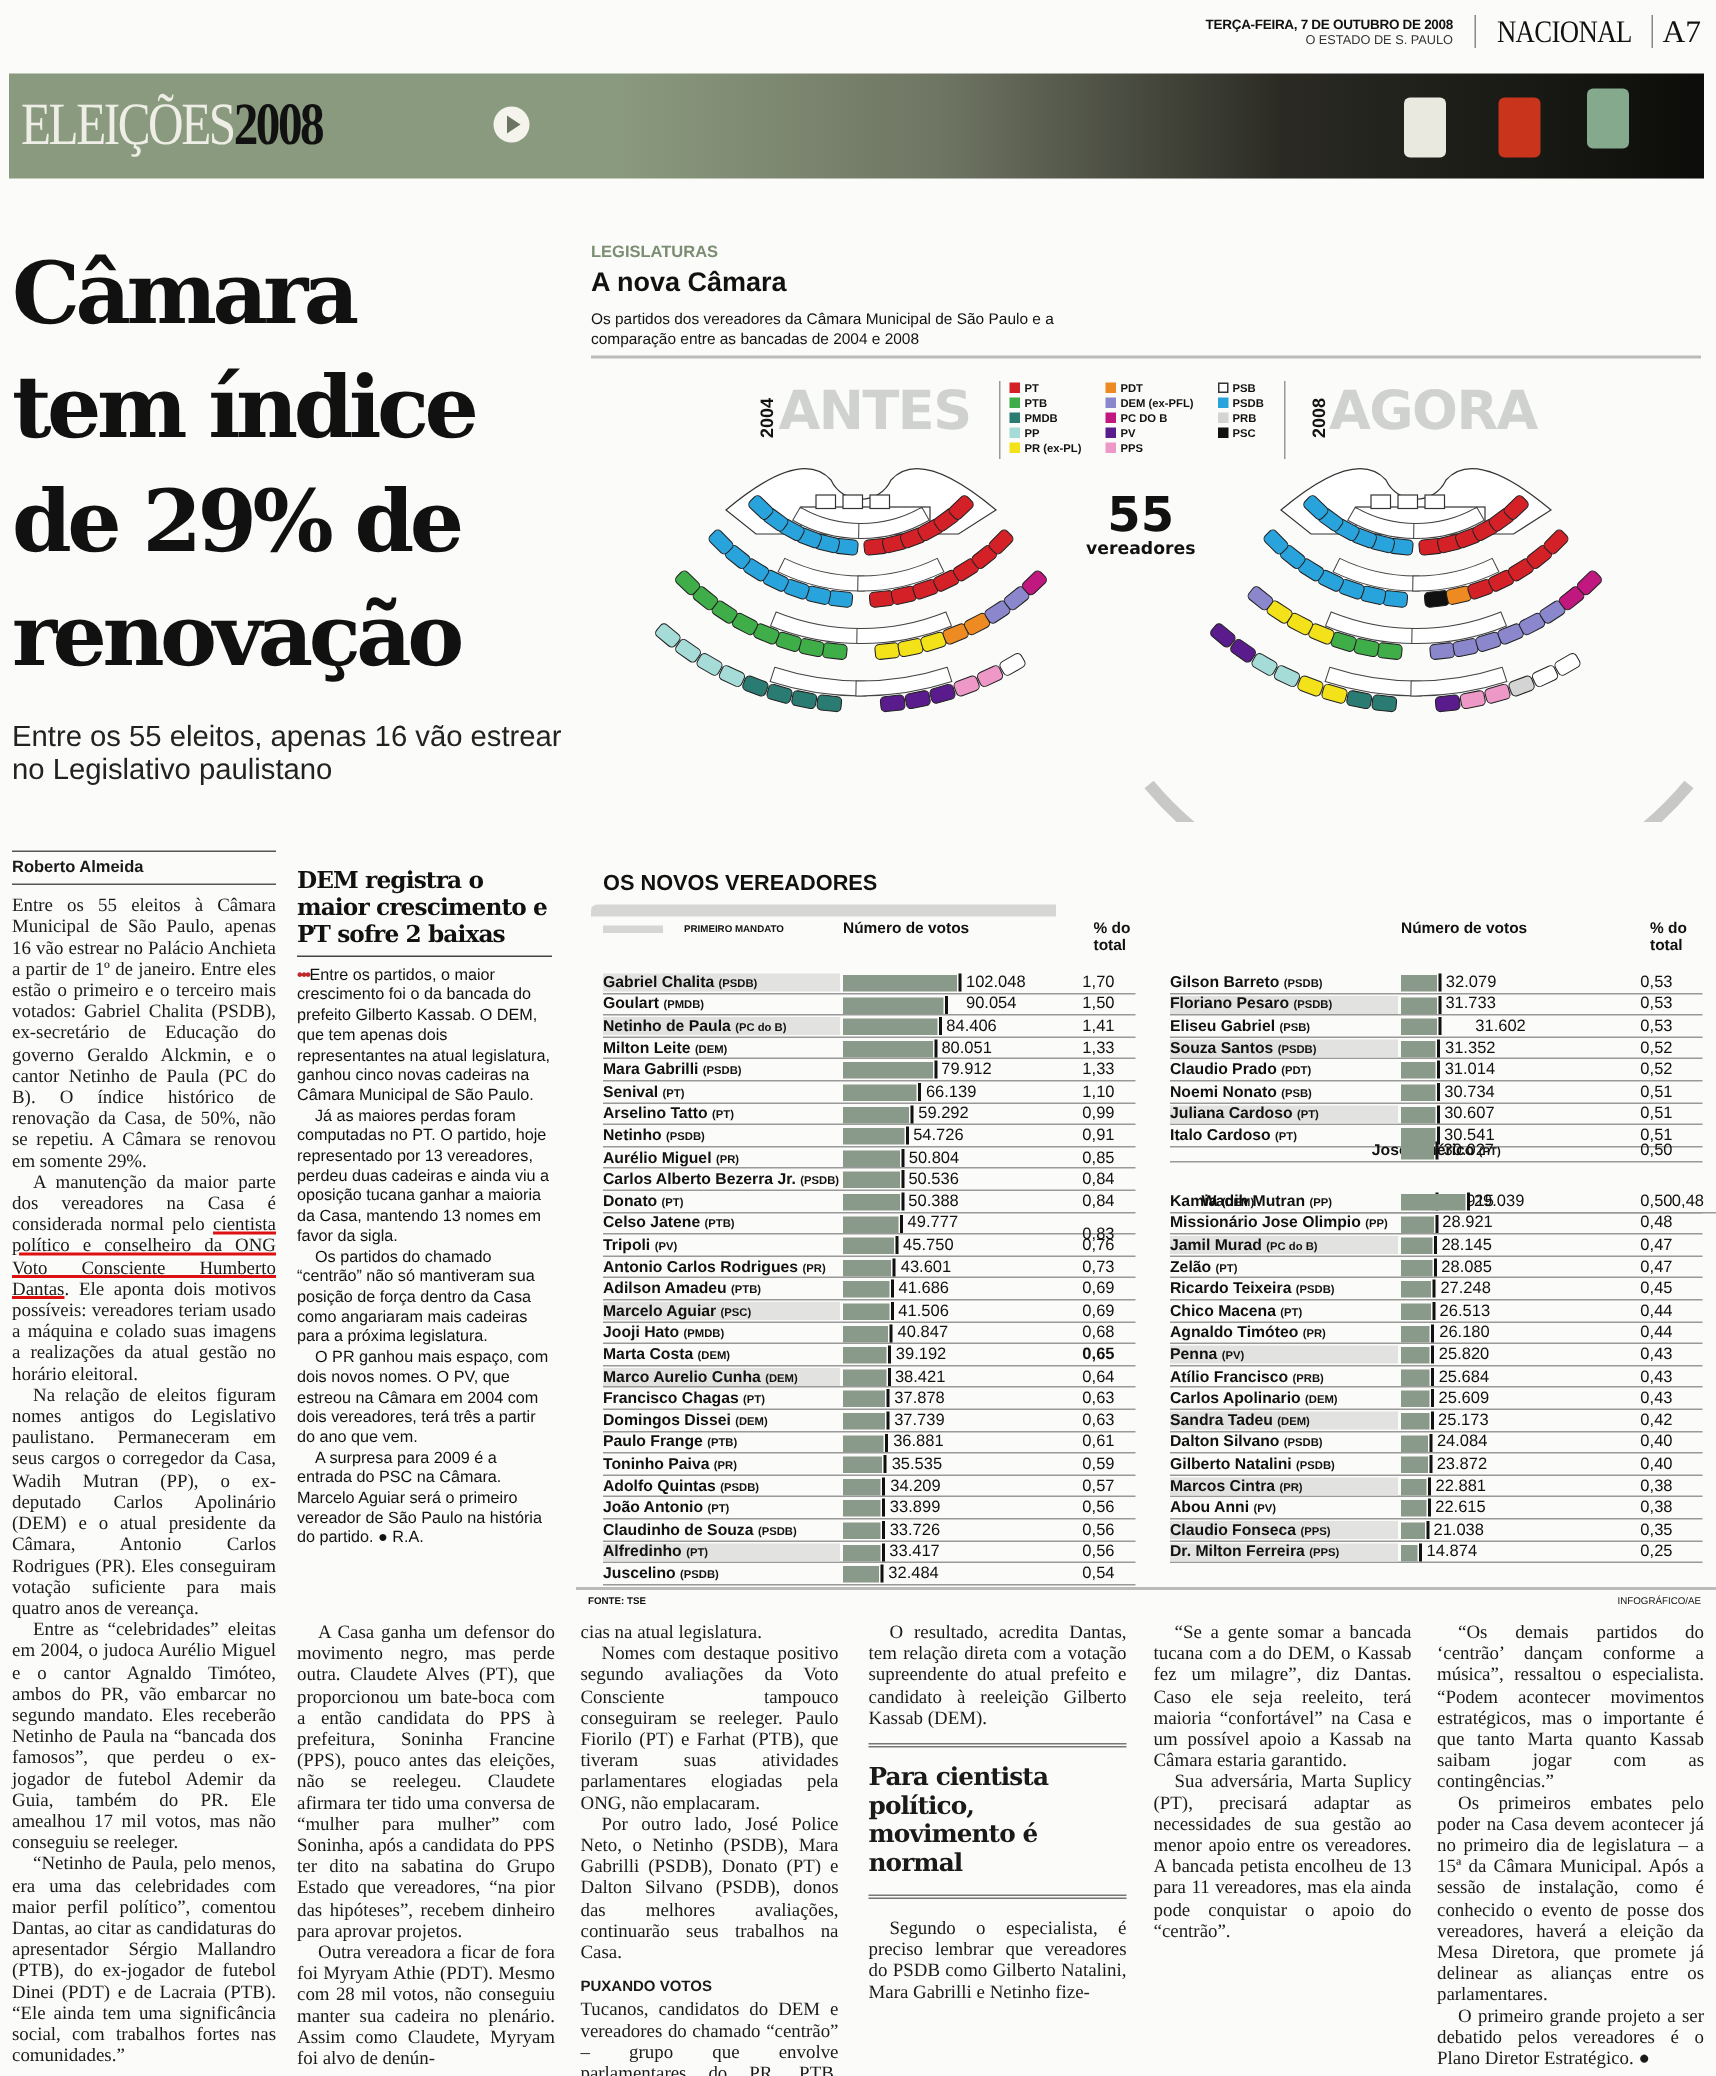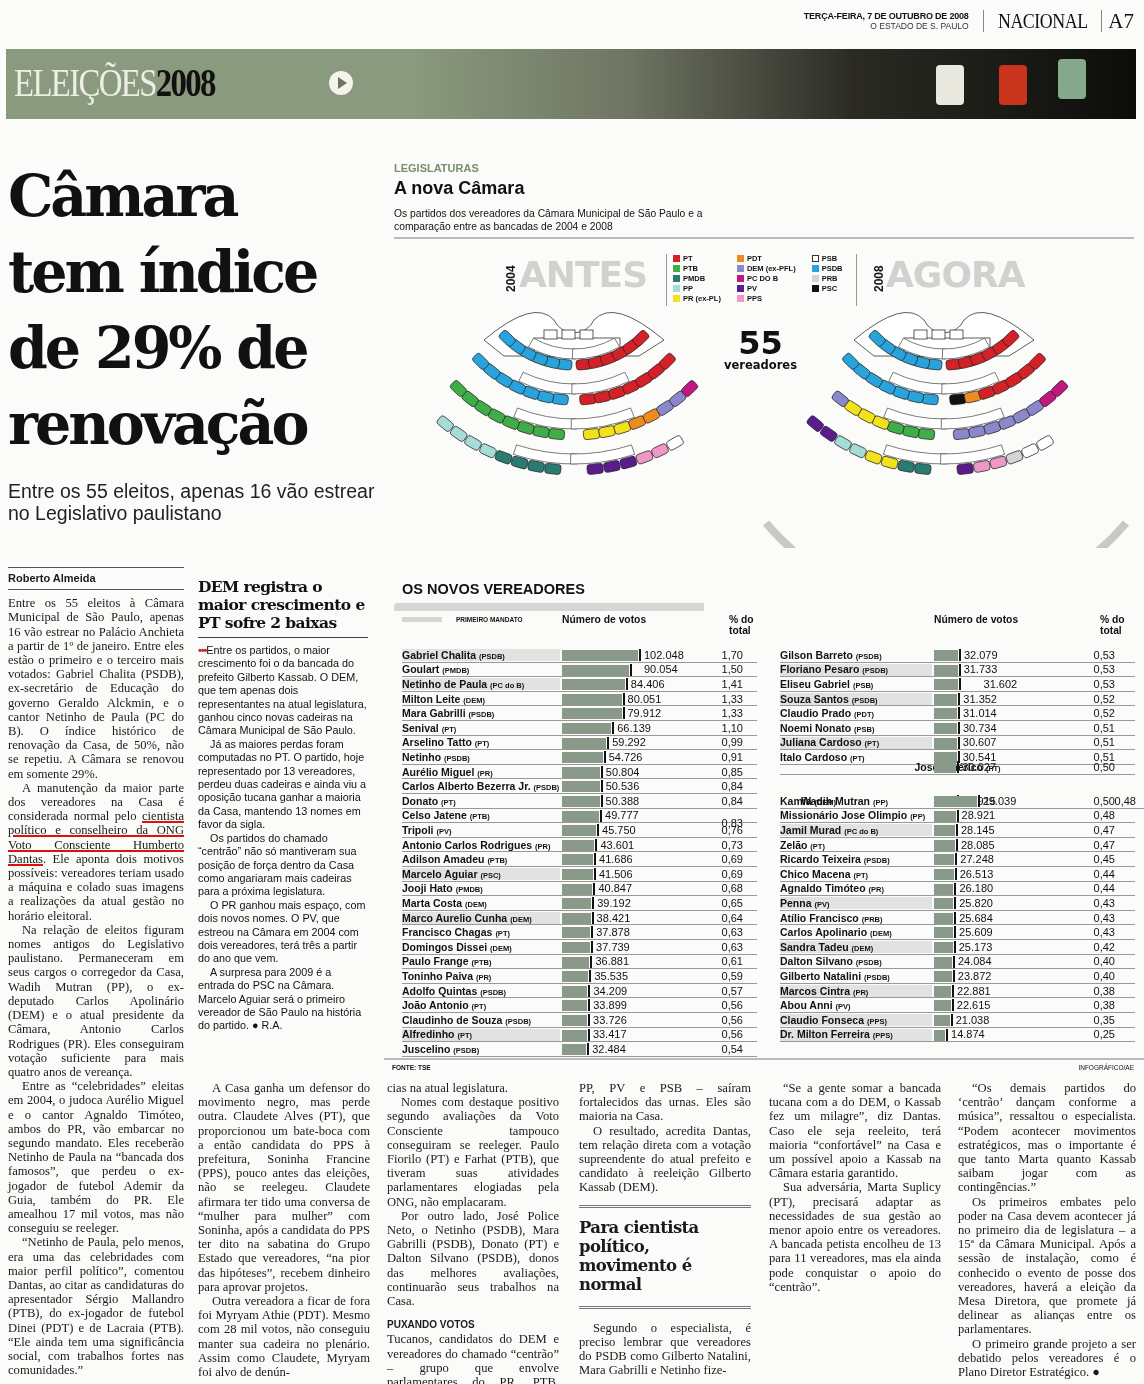--- a/index.html
+++ b/index.html
@@ -143,21 +143,20 @@
 
 <div class="col" style="left:387px; top:1081px; width:172px;">
   <p class="noind">cias na atual legislatura.</p>
   <p>Nomes com destaque positivo segundo avaliações da Voto Consciente tampouco conseguiram se reeleger. Paulo Fiorilo (PT) e Farhat (PTB), que tiveram suas atividades parlamentares elogiadas pela ONG, não emplacaram.</p>
   <p>Por outro lado, José Police Neto, o Netinho (PSDB), Mara Gabrilli (PSDB), Donato (PT) e Dalton Silvano (PSDB), donos das melhores avaliações, continuarão seus trabalhos na Casa.</p>
   <div class="kick">PUXANDO VOTOS</div>
   <p class="noind">Tucanos, candidatos do DEM e vereadores do chamado “centrão” – grupo que envolve parlamentares do PR, PTB, PMDB,</p>
 </div>
 
 <div class="col" style="left:579px; top:1081px; width:172px;">
-  <p class="noind">PP, PV e PSB – saíram fortalecidos das urnas. Eles são maioria na Casa.</p>
   <p>O resultado, acredita Dantas, tem relação direta com a votação supreendente do atual prefeito e candidato à reeleição Gilberto Kassab (DEM).</p>
   <div id="sub2">Para cientista político, movimento é normal</div>
   <p>Segundo o especialista, é preciso lembrar que vereadores do PSDB como Gilberto Natalini, Mara Gabrilli e Netinho fize-</p>
 </div>
 
 <div class="col" style="left:769px; top:1081px; width:172px;">
   <p>“Se a gente somar a bancada tucana com a do DEM, o Kassab fez um milagre”, diz Dantas. Caso ele seja reeleito, terá maioria “confortável” na Casa e um possível apoio a Kassab na Câmara estaria garantido.</p>
   <p>Sua adversária, Marta Suplicy (PT), precisará adaptar as necessidades de sua gestão ao menor apoio entre os vereadores. A bancada petista encolheu de 13 para 11 vereadores, mas ela ainda pode conquistar o apoio do “centrão”.</p>
 </div>
 
@@ -479,21 +478,21 @@
         <div class="bar" style="left: 160px; width: 30.4207px;"></div>
         <div class="tick" style="left: 191.421px;"></div>
         <span class="v" style="left: 196.421px;">40.847</span>
         <span class="p" style="left: 311px; width: 30px;">0,68</span>
       </div>
       <div class="row" style="top: 282.2px; width: 355px;">
         <span class="nm"><span>Marta Costa </span><span class="pt">(DEM)</span></span>
         <div class="bar" style="left: 160px; width: 29.1881px;"></div>
         <div class="tick" style="left: 190.188px;"></div>
         <span class="v" style="left: 195.188px;">39.192</span>
-        <span class="p" style="left: 311px; width: 30px;">0,65</span>
+        <span class="p" style="left: 311px; width: 30px; font-weight: bold;">0,65</span>
       </div>
       <div class="row" style="top: 296.8px; width: 355px;">
         <div class="hl" style="left: 0px; width: 158px;"></div>
         <span class="nm"><span>Marco Aurelio Cunha </span><span class="pt">(DEM)</span></span>
         <div class="bar" style="left: 160px; width: 28.6139px;"></div>
         <div class="tick" style="left: 189.614px;"></div>
         <span class="v" style="left: 194.614px;">38.421</span>
         <span class="p" style="left: 311px; width: 30px;">0,64</span>
       </div>
       <div class="row" style="top: 311.4px; width: 355px;">

